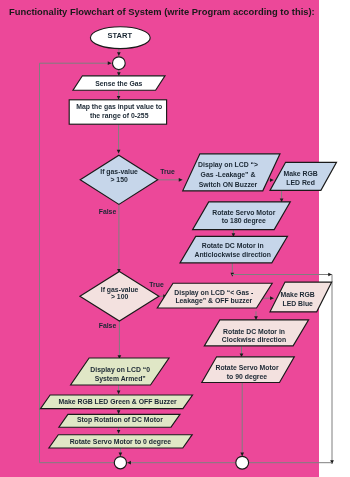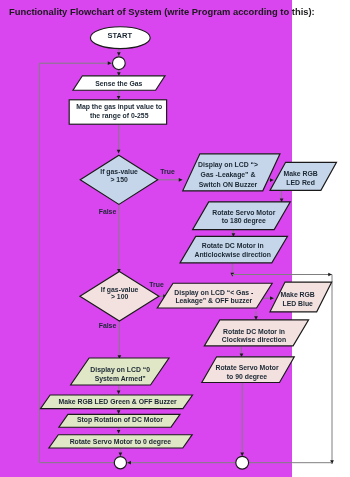--- a/index.html
+++ b/index.html
@@ -1,17 +1,17 @@
 <!DOCTYPE html>
 <html><head>
 <meta charset="utf-8">
 <style>
   html,body{margin:0;padding:0;background:#ffffff;}
   body{font-family:"Liberation Sans",sans-serif;width:350px;height:477px;overflow:hidden;}
-  #page{position:relative;width:292px;height:477px;background:#d946ef;}
+  #page{position:relative;width:292px;height:477px;background:#ec4899;padding-left:27px;}
   #title{position:absolute;left:9.3px;top:6.2px;font-size:9.6px;line-height:11px;font-weight:bold;
          color:#1a1a1a;white-space:nowrap;transform:scaleX(0.977);transform-origin:left top;}
   #chart{position:absolute;left:0;top:0;}
   .conn path{fill:none;stroke:#7f7f7f;stroke-width:1;}
   .shp{stroke:#1a1a1a;stroke-width:1.15;}
   .nt{font-family:"Liberation Sans",sans-serif;font-weight:bold;fill:#1a2733;text-anchor:middle;}
   .el{font-family:"Liberation Sans",sans-serif;font-weight:bold;fill:#1a2733;text-anchor:middle;}
 </style>
 </head>
 <body>

